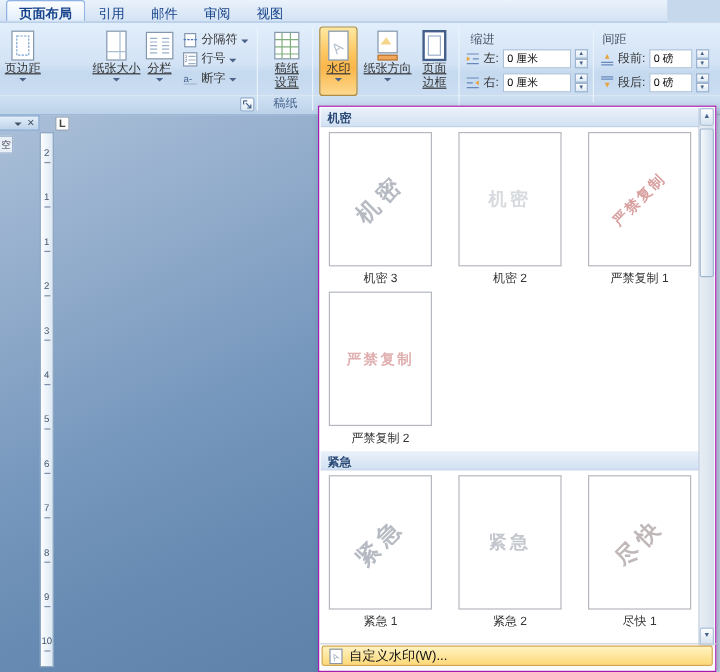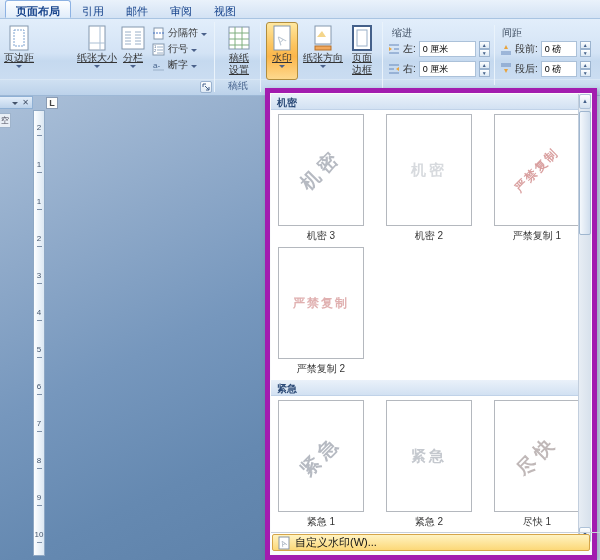--- a/index.html
+++ b/index.html
@@ -1,21 +1,21 @@
 <!DOCTYPE html>
 <html><head>
 <meta charset="utf-8">
 <style>
   * { margin:0; padding:0; box-sizing:border-box; }
   html,body { width:600px; height:560px; }
   body { font-family:"Liberation Sans","DejaVu Sans",sans-serif; font-size:11px; color:#333; }
   #app { position:relative; width:600px; height:560px; overflow:hidden; background:#c6d8ec; }
 
   
-  .tabbar { position:absolute; left:0; top:0; width:600px; height:19px;
+  .tabbar { position:absolute; left:0; top:0; width:556px; height:19px;
     background:linear-gradient(#eaf2fb,#d3e2f4); border-bottom:1px solid #a9c4e2;
     display:flex; align-items:flex-end; padding-left:5px; }
   .tab { height:18px; padding:3px 10px 2px; color:#15428b; border-radius:3px 3px 0 0;
     border:1px solid transparent; white-space:nowrap; }
   .tab.active { background:linear-gradient(#fdfeff,#e3eefb); border:1px solid #8db2e3;
     border-bottom:1px solid #dcebf9; font-weight:bold; }
 
   
   .ribbon { position:absolute; left:0; top:19px; width:600px; height:77px;
     background:linear-gradient(#e2eefb 0%,#d3e3f5 45%,#c5d9ef 55%,#cfe0f3 100%);
@@ -67,21 +67,21 @@
     display:flex; align-items:center; justify-content:center; }
   .vruler { position:absolute; left:33px; top:14px; width:12px; height:446px;
     background:linear-gradient(90deg,#fdfeff,#dce8f3); border:1px solid #8fa8c4;
     display:flex; flex-direction:column; }
   .rcell { height:37px; display:flex; flex-direction:column; align-items:center; justify-content:center;
     font-size:8px; color:#44566e; }
   .rcell::after { content:""; display:block; width:5px; height:1px; background:#7d90a8; margin-top:3px; }
 
   
   .gallery { position:absolute; left:265px; top:88px; width:332px; height:472px;
-    background:#fafbfc; border:5px solid #a21caf; box-shadow:2px 2px 5px rgba(60,70,90,.35); }
+    background:#fafbfc; border:1px solid #a21caf; box-shadow:2px 2px 5px rgba(60,70,90,.35); }
   .gal-content { position:absolute; left:1px; top:1px; width:316px; height:448px;
     background:#fff; overflow:hidden; }
   .gal-header { height:16px; background:linear-gradient(#eaf1fa,#d2e1f2);
     border-bottom:1px solid #c0d2e8; color:#2b4a77; font-size:10px; font-weight:bold;
     padding:2px 6px; }
   .thumb-grid { display:flex; flex-wrap:wrap; padding:4px 6px 0 6px; column-gap:20px; }
   .thumb-cell { width:88px; display:flex; flex-direction:column; align-items:center; margin-bottom:4px; }
   .thumb { width:86px; height:112px; background:#fff; border:1px solid #b4b8be;
     display:flex; align-items:center; justify-content:center; overflow:hidden; }
   .wm { white-space:nowrap; font-weight:bold; }

